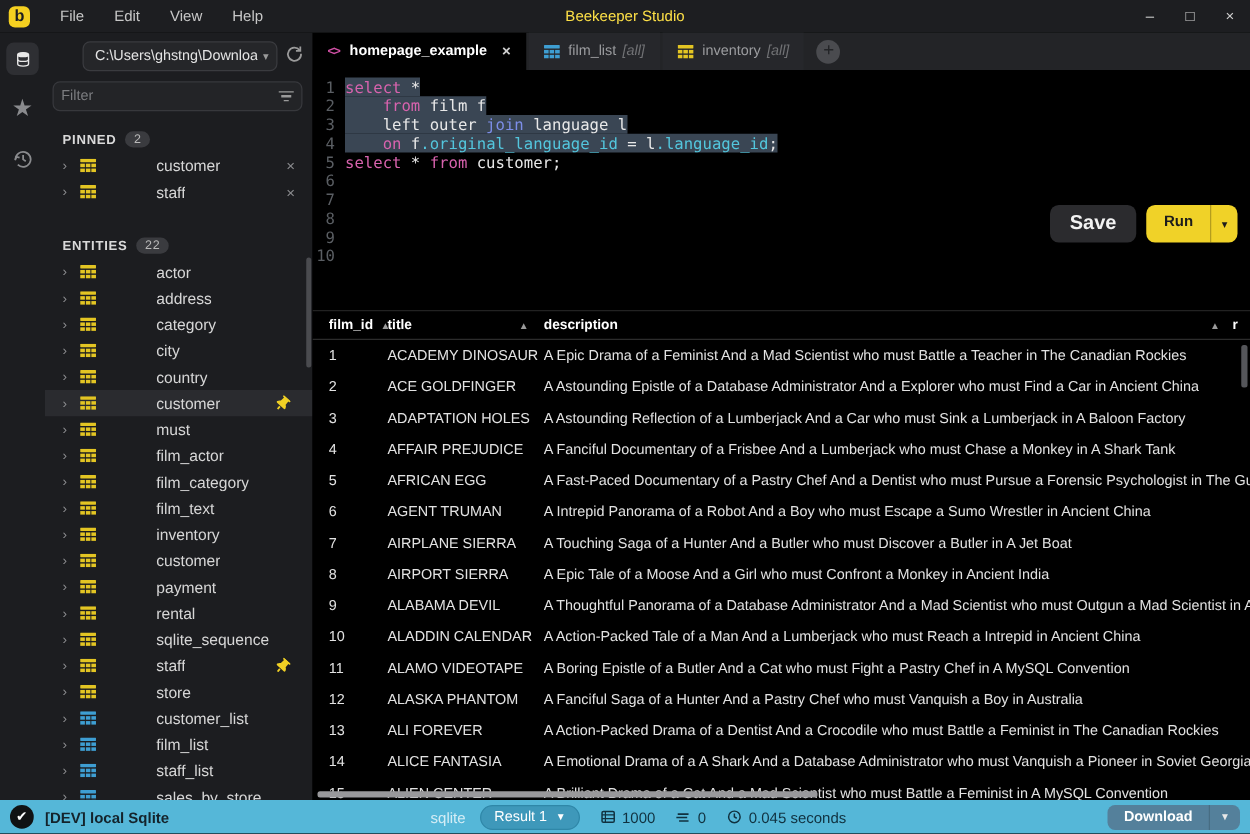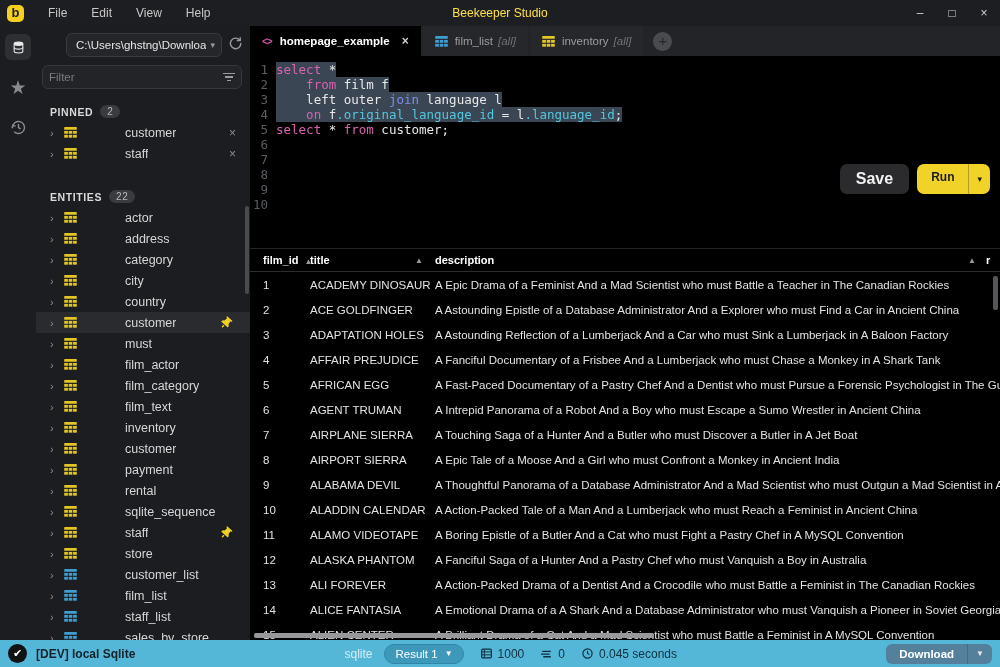--- a/index.html
+++ b/index.html
@@ -621,21 +621,21 @@
           <div class="c3">A Epic Tale of a Moose And a Girl who must Confront a Monkey in Ancient India</div>
         </div>
         <div class="rt-row">
           <div class="c1">9</div>
           <div class="c2">ALABAMA DEVIL</div>
           <div class="c3">A Thoughtful Panorama of a Database Administrator And a Mad Scientist who must Outgun a Mad Scientist in A Jet Boat</div>
         </div>
         <div class="rt-row">
           <div class="c1">10</div>
           <div class="c2">ALADDIN CALENDAR</div>
-          <div class="c3">A Action-Packed Tale of a Man And a Lumberjack who must Reach a Feminist in Ancient China</div>
+          <div class="c3">A Action-Packed Tale of a Man And a Lumberjack who must Reach a Intrepid in Ancient China</div>
         </div>
         <div class="rt-row">
           <div class="c1">11</div>
           <div class="c2">ALAMO VIDEOTAPE</div>
           <div class="c3">A Boring Epistle of a Butler And a Cat who must Fight a Pastry Chef in A MySQL Convention</div>
         </div>
         <div class="rt-row">
           <div class="c1">12</div>
           <div class="c2">ALASKA PHANTOM</div>
           <div class="c3">A Fanciful Saga of a Hunter And a Pastry Chef who must Vanquish a Boy in Australia</div>

